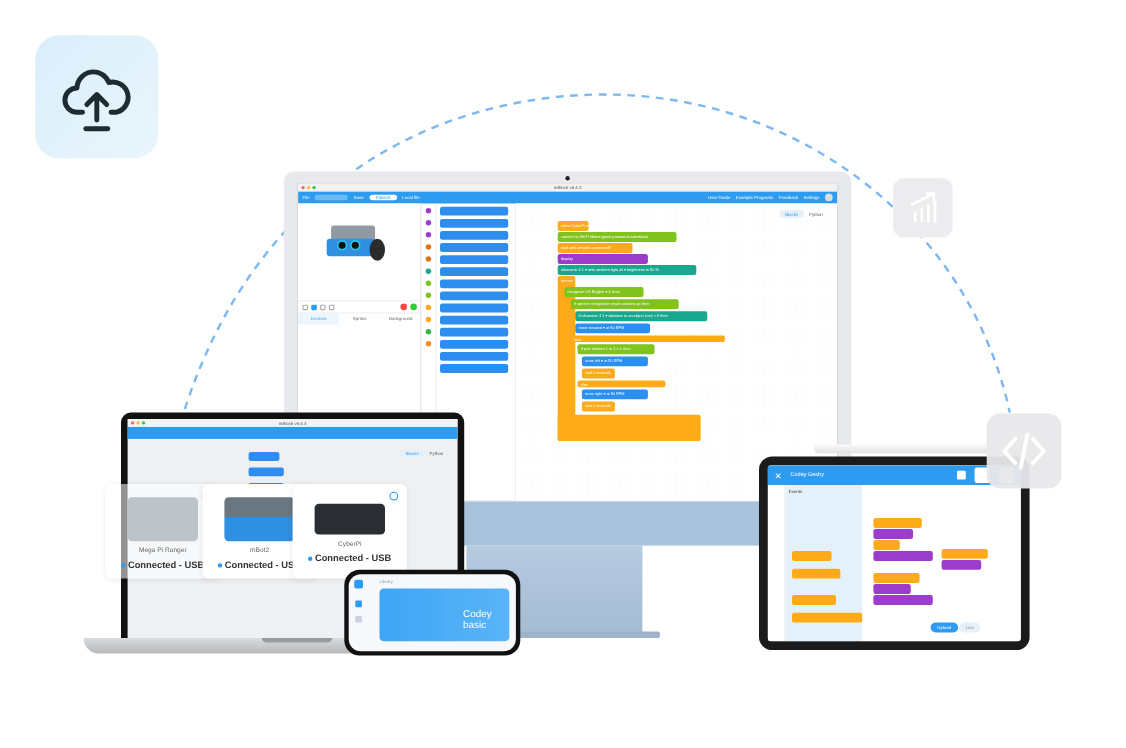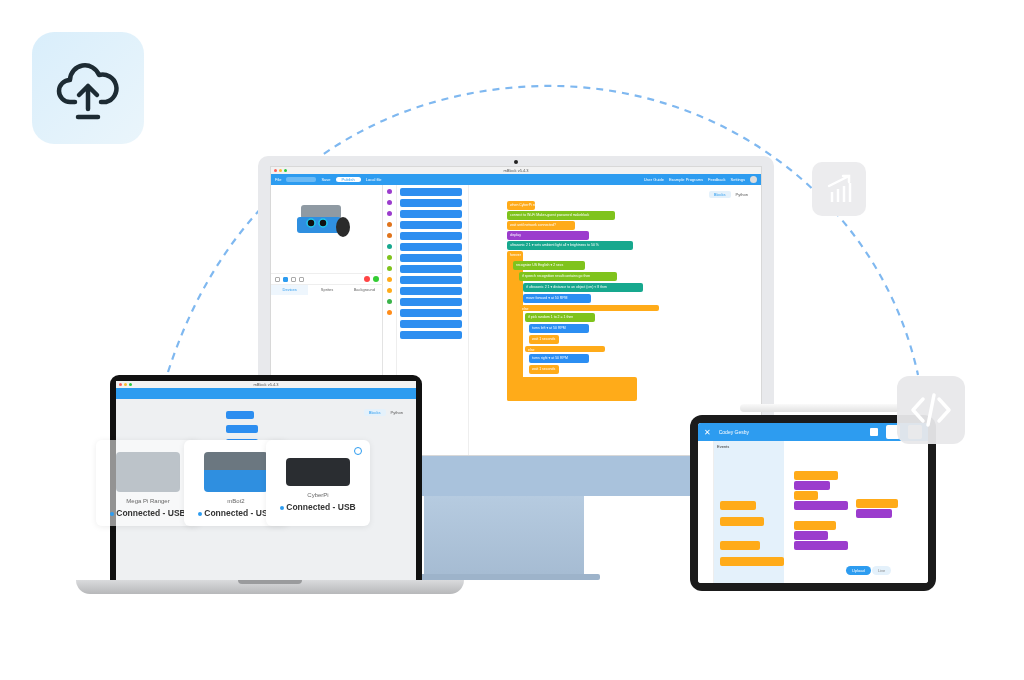--- a/index.html
+++ b/index.html
@@ -280,14 +280,25 @@
     <div class="dev-name">mBot2</div>
     <div class="dev-status"><b></b><span>Connected - USB</span></div>
   </div>
   <div class="dev-card" style="left:266px">
     <span class="dev-link"></span>
     <div class="dev-img" style="background:#2a2d31;height:28px;margin-top:18px"></div>
     <div class="dev-name">CyberPi</div>
     <div class="dev-status"><b></b><span>Connected - USB</span></div>
   </div>
 
+  <div class="phone">
+    <div class="phone-screen">
+      <span style="position:absolute;left:5px;top:5px;width:8px;height:8px;background:#2d9cf0;border-radius:2px"></span>
+      <span style="position:absolute;left:28px;top:4px;font-size:4px;color:#999">Library</span>
+      <span style="position:absolute;left:6px;top:24px;width:6px;height:6px;background:#2d9cf0;border-radius:1px"></span>
+      <span style="position:absolute;left:6px;top:38px;width:6px;height:6px;background:#c9d2dc;border-radius:1px"></span>
+      <div class="codey-banner">
+        <span>Codey basic</span>
+      </div>
+    </div>
+  </div>
 
 </div>
 
 </body></html>

